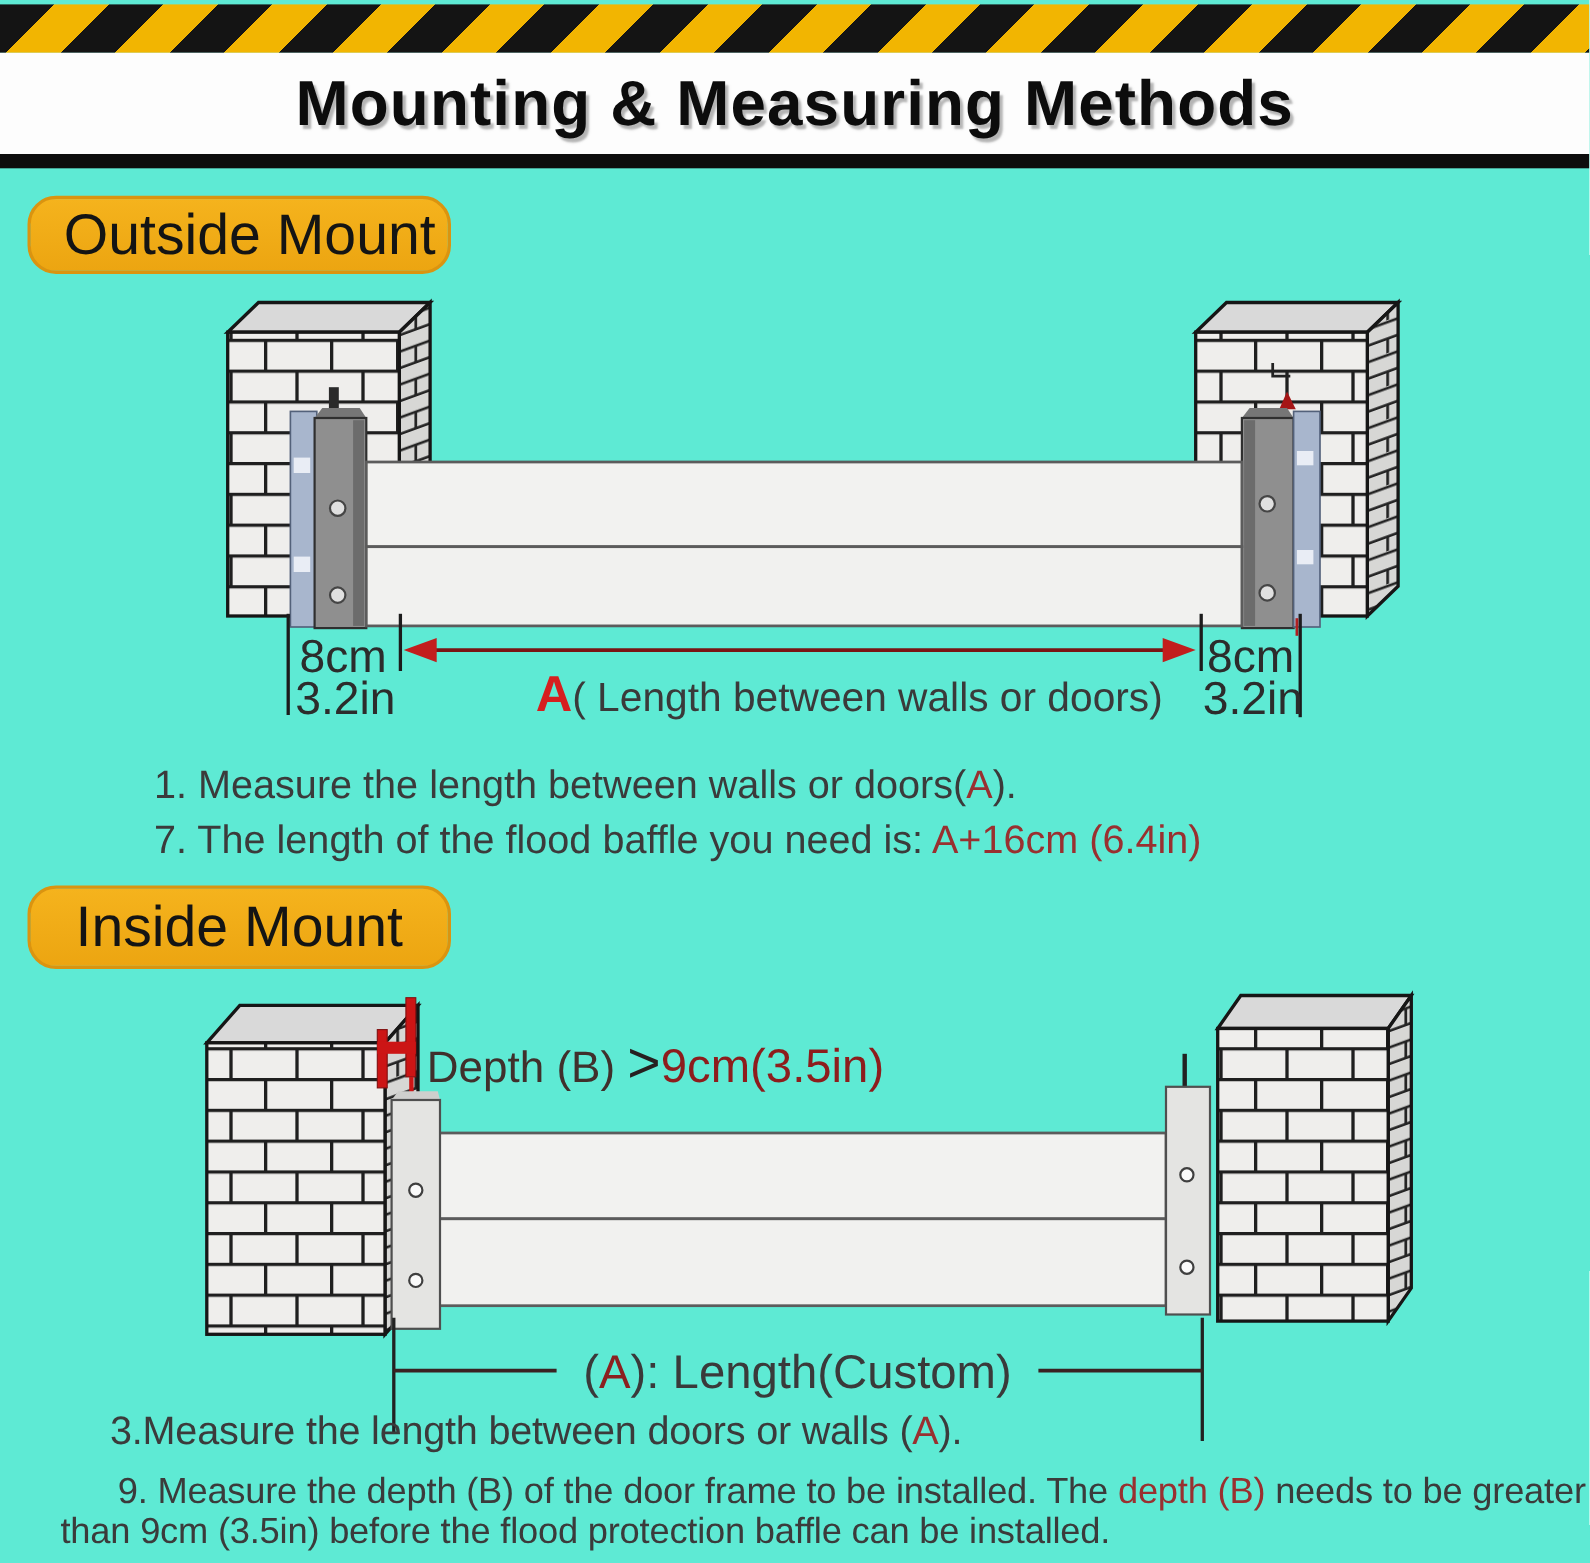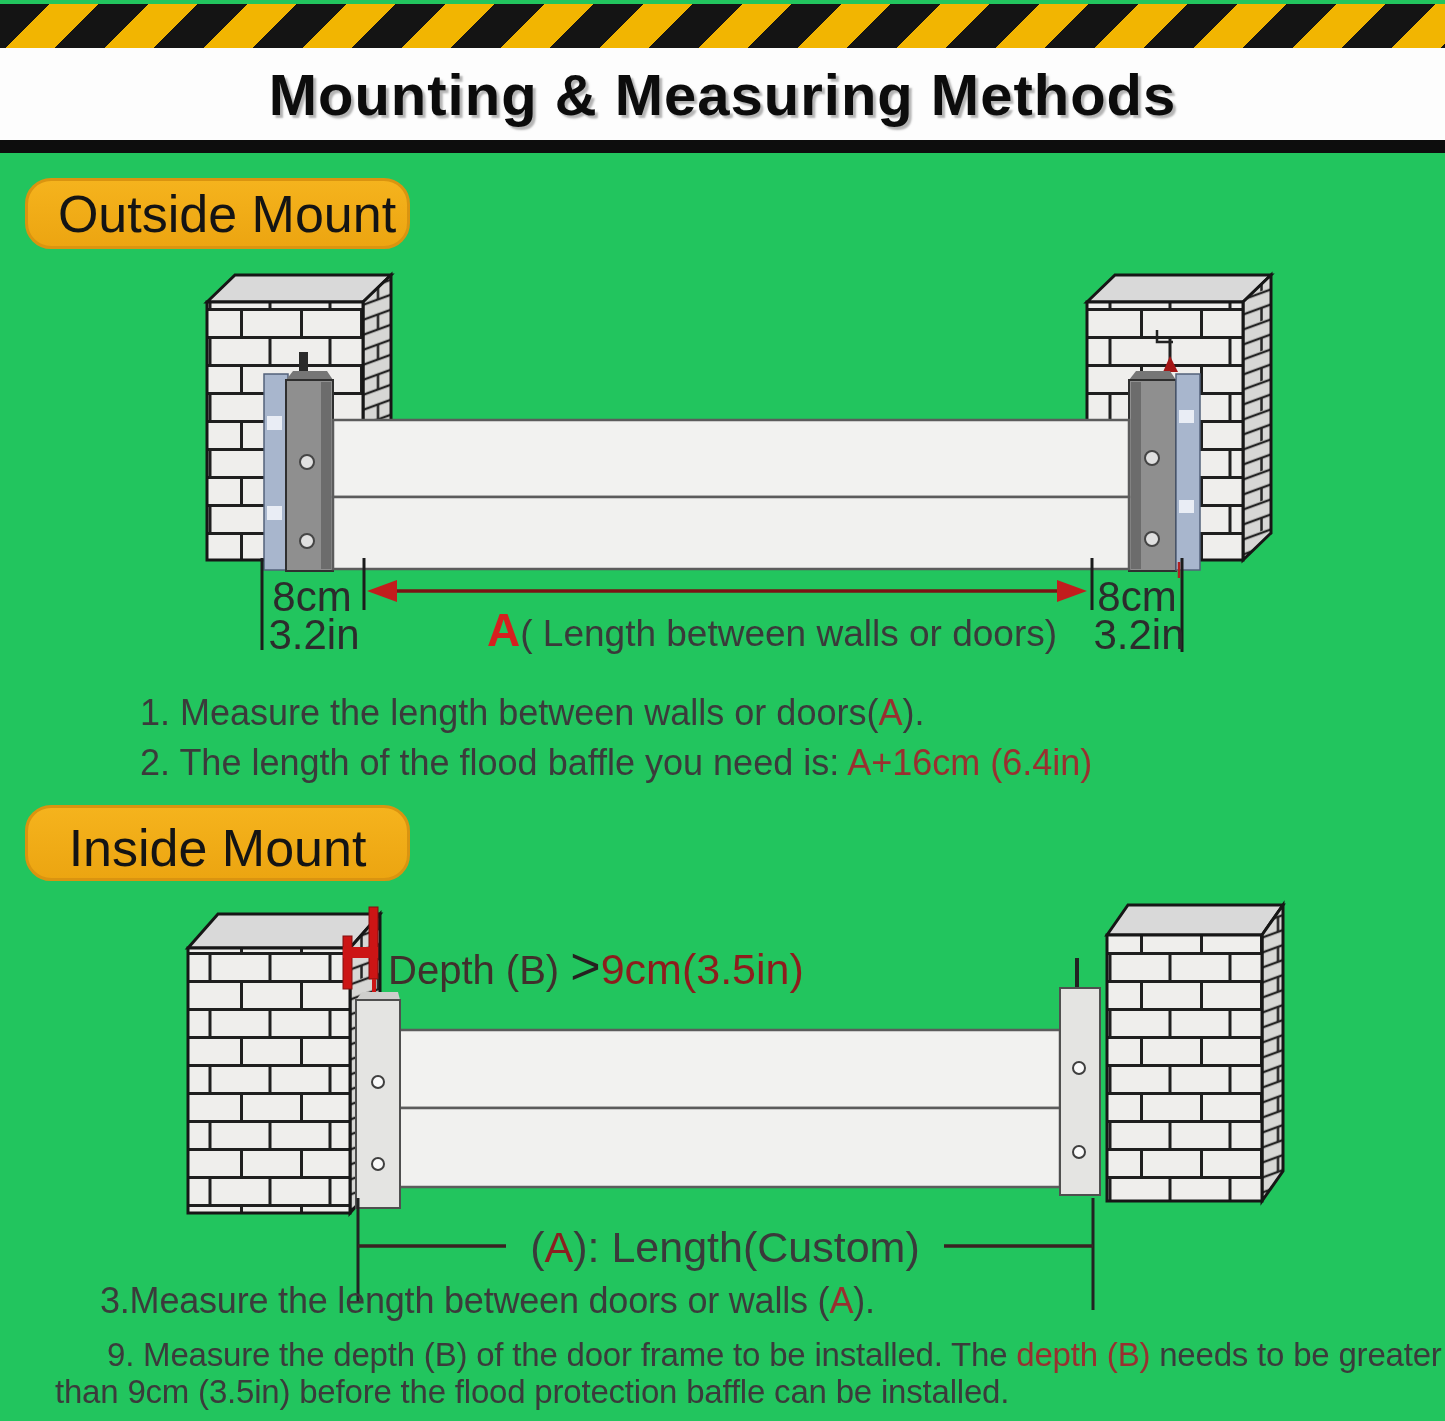--- a/index.html
+++ b/index.html
@@ -1,31 +1,31 @@
 <!DOCTYPE html>
 <html><head>
 <meta charset="utf-8">
 <style>
   html,body{margin:0;padding:0;background:#fff;}
-  .page{position:relative;width:1445px;height:1421px;background:#22c55e;overflow:hidden;
+  .page{position:relative;width:1445px;height:1421px;background:#5eead4;overflow:hidden;
         font-family:"Liberation Sans",sans-serif;}
   
   .hazard{position:absolute;left:0;top:4px;width:1445px;height:44px;
           background:repeating-linear-gradient(135deg,#141414 0 35px,#f2b501 35px 70px);}
   .title-band{position:absolute;left:0;top:48px;width:1445px;height:92px;background:#fdfdfd;
               display:flex;align-items:center;justify-content:center;}
   .title-band h1{margin:0;font-size:58px;font-weight:bold;color:#0c0c0c;letter-spacing:1px;
                  text-shadow:3px 3px 2px rgba(120,120,120,.55);}
   .black-bar{position:absolute;left:0;top:140px;width:1445px;height:13px;background:#0d0d0d;}
   
   .badge{position:absolute;left:25px;width:385px;display:flex;align-items:center;justify-content:center;
          background:linear-gradient(180deg,#f5b31d,#eca511);border:3px solid #da9410;border-radius:26px;
          color:#141414;font-size:52px;box-sizing:border-box;}
   .badge.outside{top:178px;height:71px;padding-left:19px;}
-  .badge.inside{top:805px;height:76px;align-items:flex-end;}
+  .badge.inside{top:805px;height:76px;}
   
   svg{position:absolute;font-family:"Liberation Sans",sans-serif;}
   svg.outside{left:150px;top:270px;}
   svg.inside{left:150px;top:895px;}
   
   .steps{position:absolute;color:#3b3b3b;font-size:36px;}
   .steps p{margin:0;white-space:nowrap;line-height:38px;}
   .steps-outside{left:130px;top:694px;margin-left:10px;}
   .steps-outside p + p{margin-top:12px;}
   .steps-inside{left:55px;top:1282px;width:1396px;font-size:33px;letter-spacing:-0.2px;}
@@ -108,21 +108,21 @@
     <text x="314" y="649" font-size="42" fill="#2c2c2c" text-anchor="middle">3.2in</text>
     <text x="1137" y="611" font-size="42" fill="#2c2c2c" text-anchor="middle">8cm</text>
     <text x="1139" y="649" font-size="42" fill="#2c2c2c" text-anchor="middle">3.2in</text>
     <text x="487" y="646">
       <tspan font-size="46" font-weight="bold" fill="#d61f1f">A</tspan><tspan font-size="37" fill="#3a3a3a">( Length between walls or doors)</tspan>
     </text>
   </svg>
 
   <div class="steps steps-outside">
     <p><span>1. Measure the length between walls or doors(</span><span class="em-maroon">A</span><span>).</span></p>
-    <p><span>2. The length of the flood baffle you need is: </span><span class="em-maroon">A+16cm (6.4in)</span><span></span></p>
+    <p><span>7. The length of the flood baffle you need is: </span><span class="em-maroon">A+16cm (6.4in)</span><span></span></p>
   </div>
 
   <div class="badge inside">
     <span>Inside Mount</span>
   </div>
 
   <svg class="inside" width="1180" height="418" viewBox="150 895 1180 418">
 
     <polygon points="188,948 218,914 380,914 350,948" fill="#d9d9d9" stroke="#161616" stroke-width="3"></polygon>
     <polygon points="350,948 380,914 380,1179 350,1213" fill="url(#sideBrick)" stroke="#161616" stroke-width="3"></polygon>

